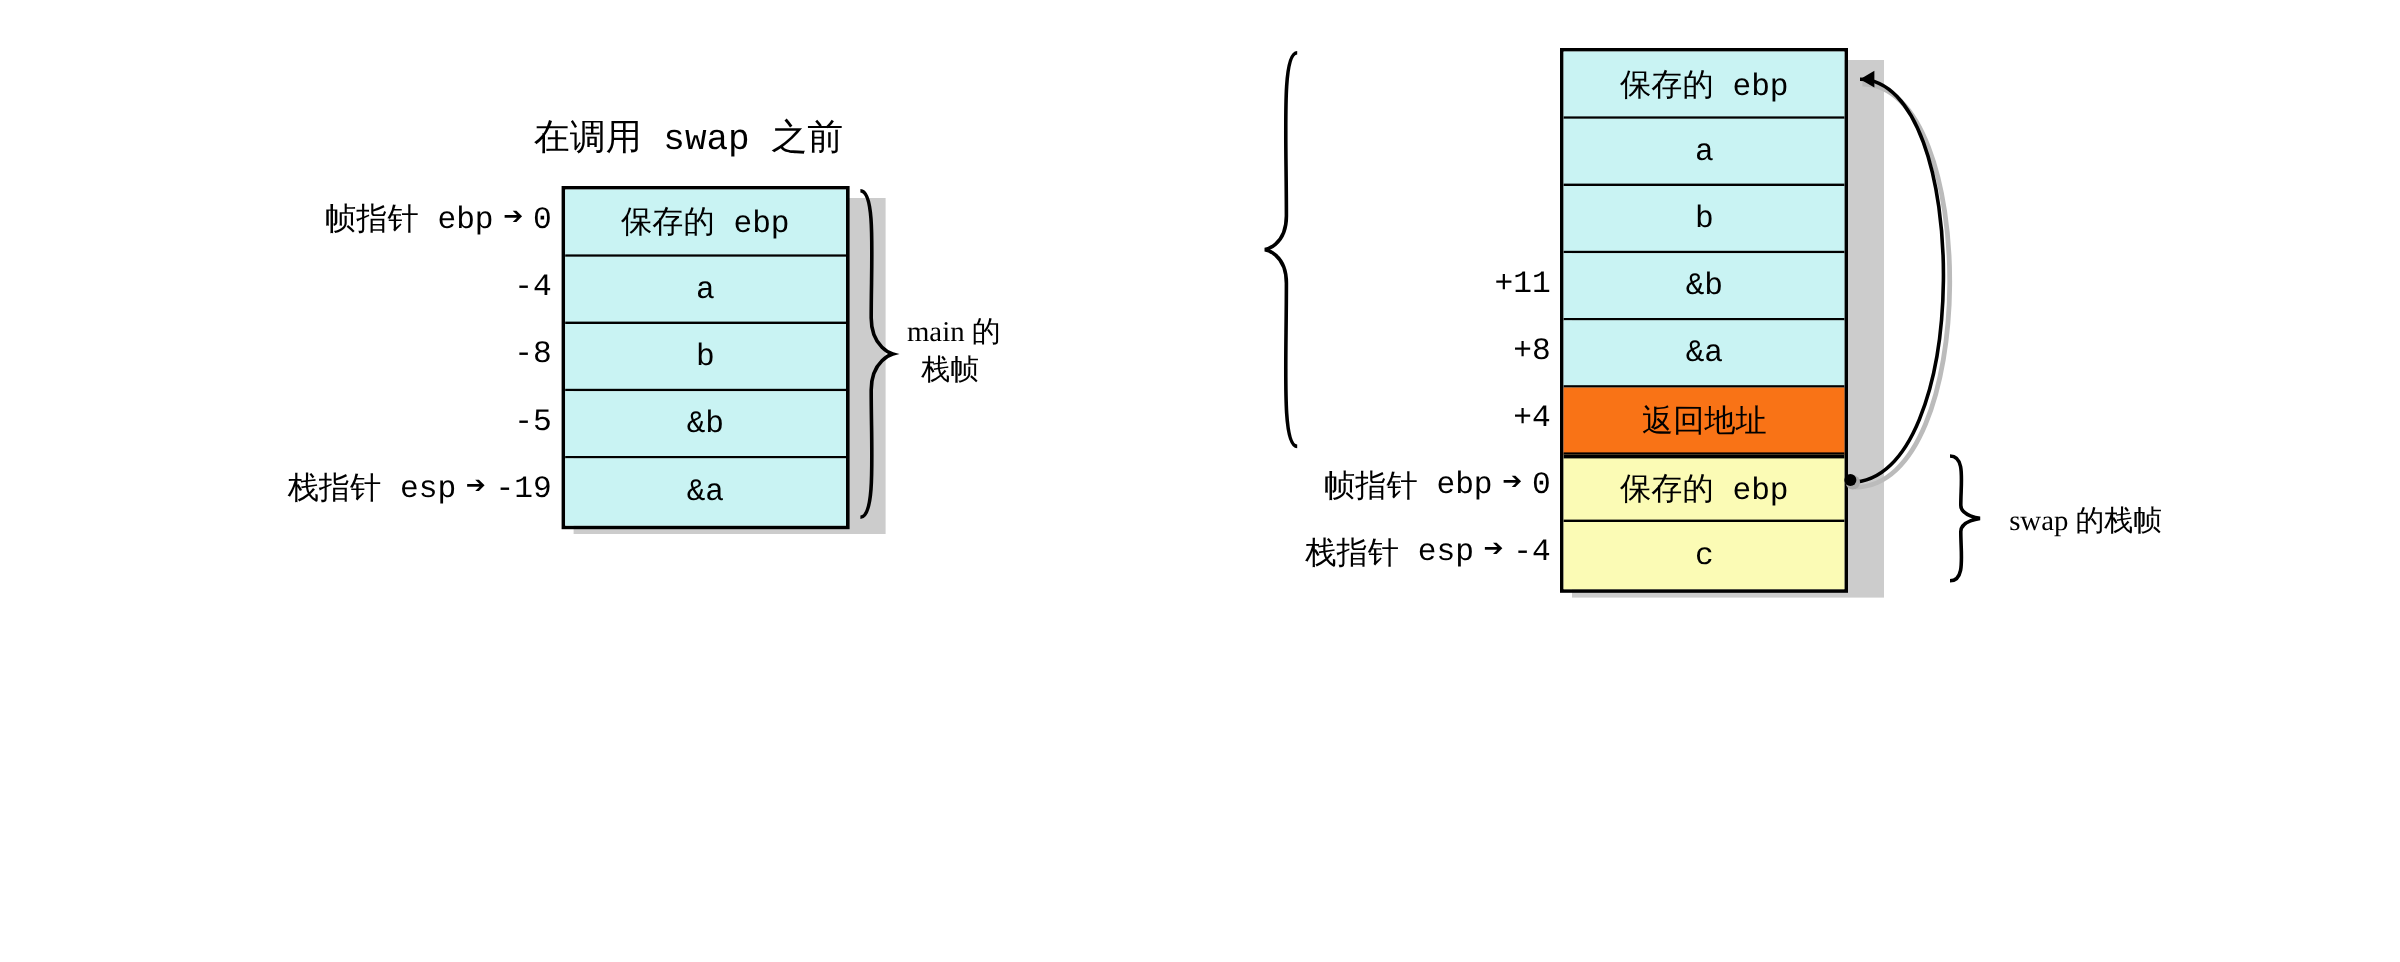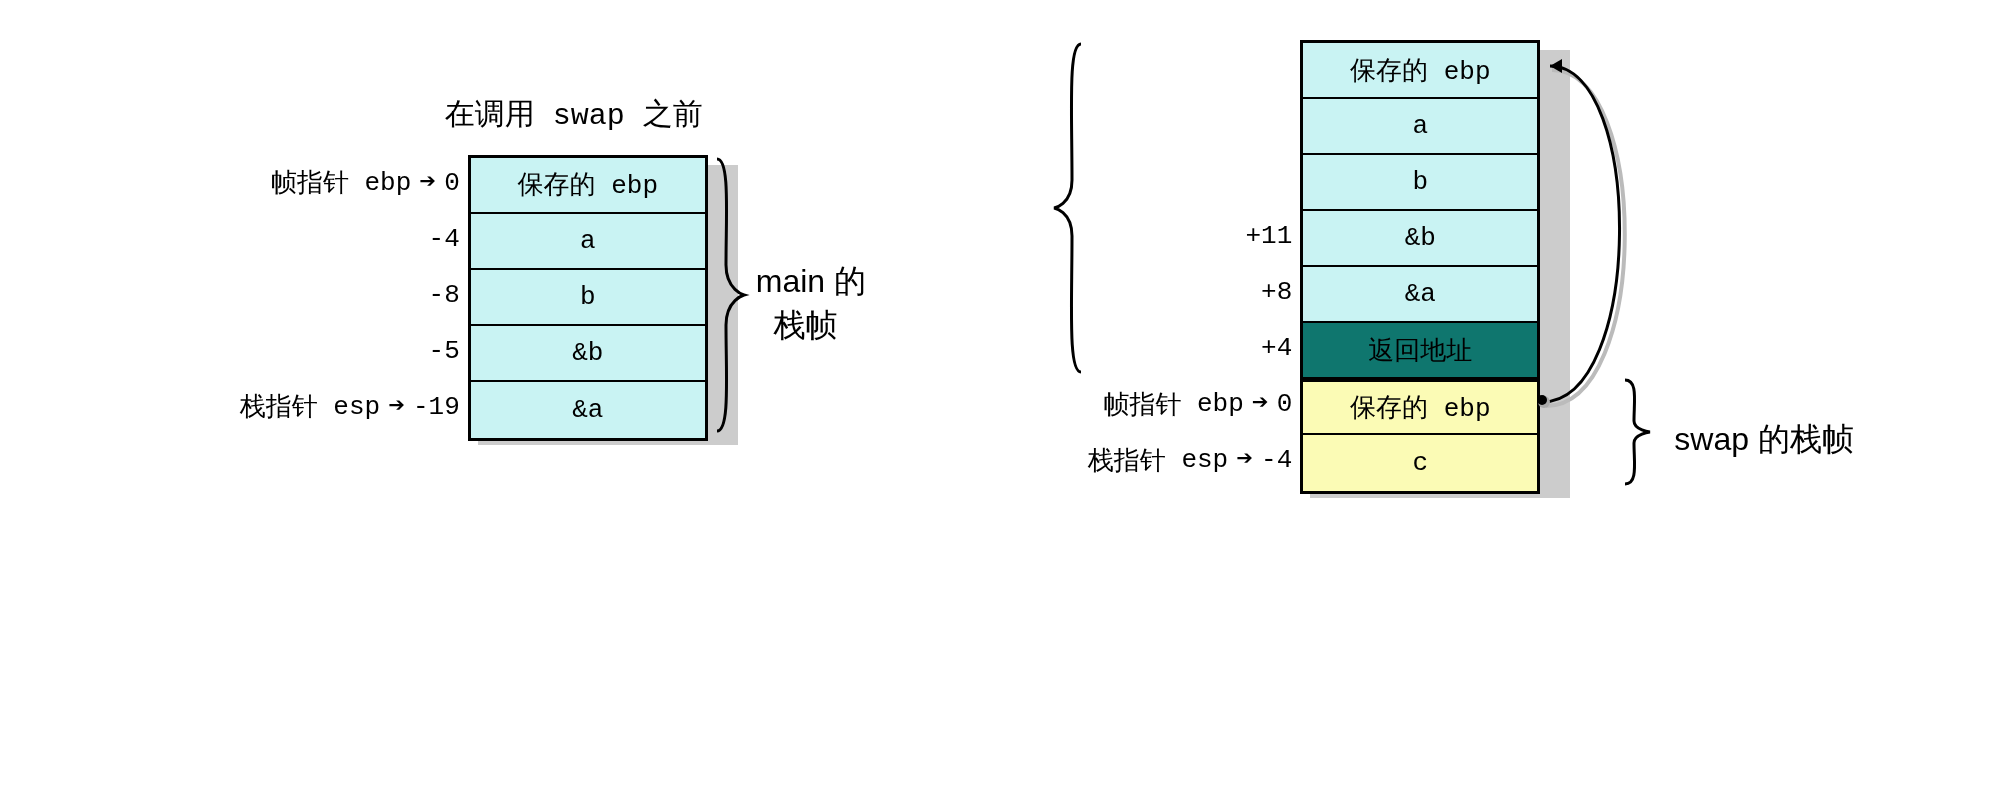--- a/index.html
+++ b/index.html
@@ -81,30 +81,30 @@
     font-size: 26px;
     font-family: "SimSun", "Courier New", monospace;
   }
   .cell:last-child {
     border-bottom: none;
   }
   .cell.thick-top {
     border-top: 3px solid #000;
   }
   .cyan { background: #c9f3f3; }
-  .green { background: #0f766e; }
+  .green { background: #f97316; }
   .yellow { background: #fbfbb5; }
   .brace-area {
     position: relative;
     width: 200px;
   }
   .brace-label {
     position: absolute;
-    font-size: 32px;
-    font-family: Liberation Sans, sans-serif;
+    font-size: 24px;
+    font-family: Liberation Serif, serif;
     white-space: nowrap;
   }
   svg.brace {
     position: absolute;
     overflow: visible;
   }
   svg.link {
     position: absolute;
     overflow: visible;
     pointer-events: none;

